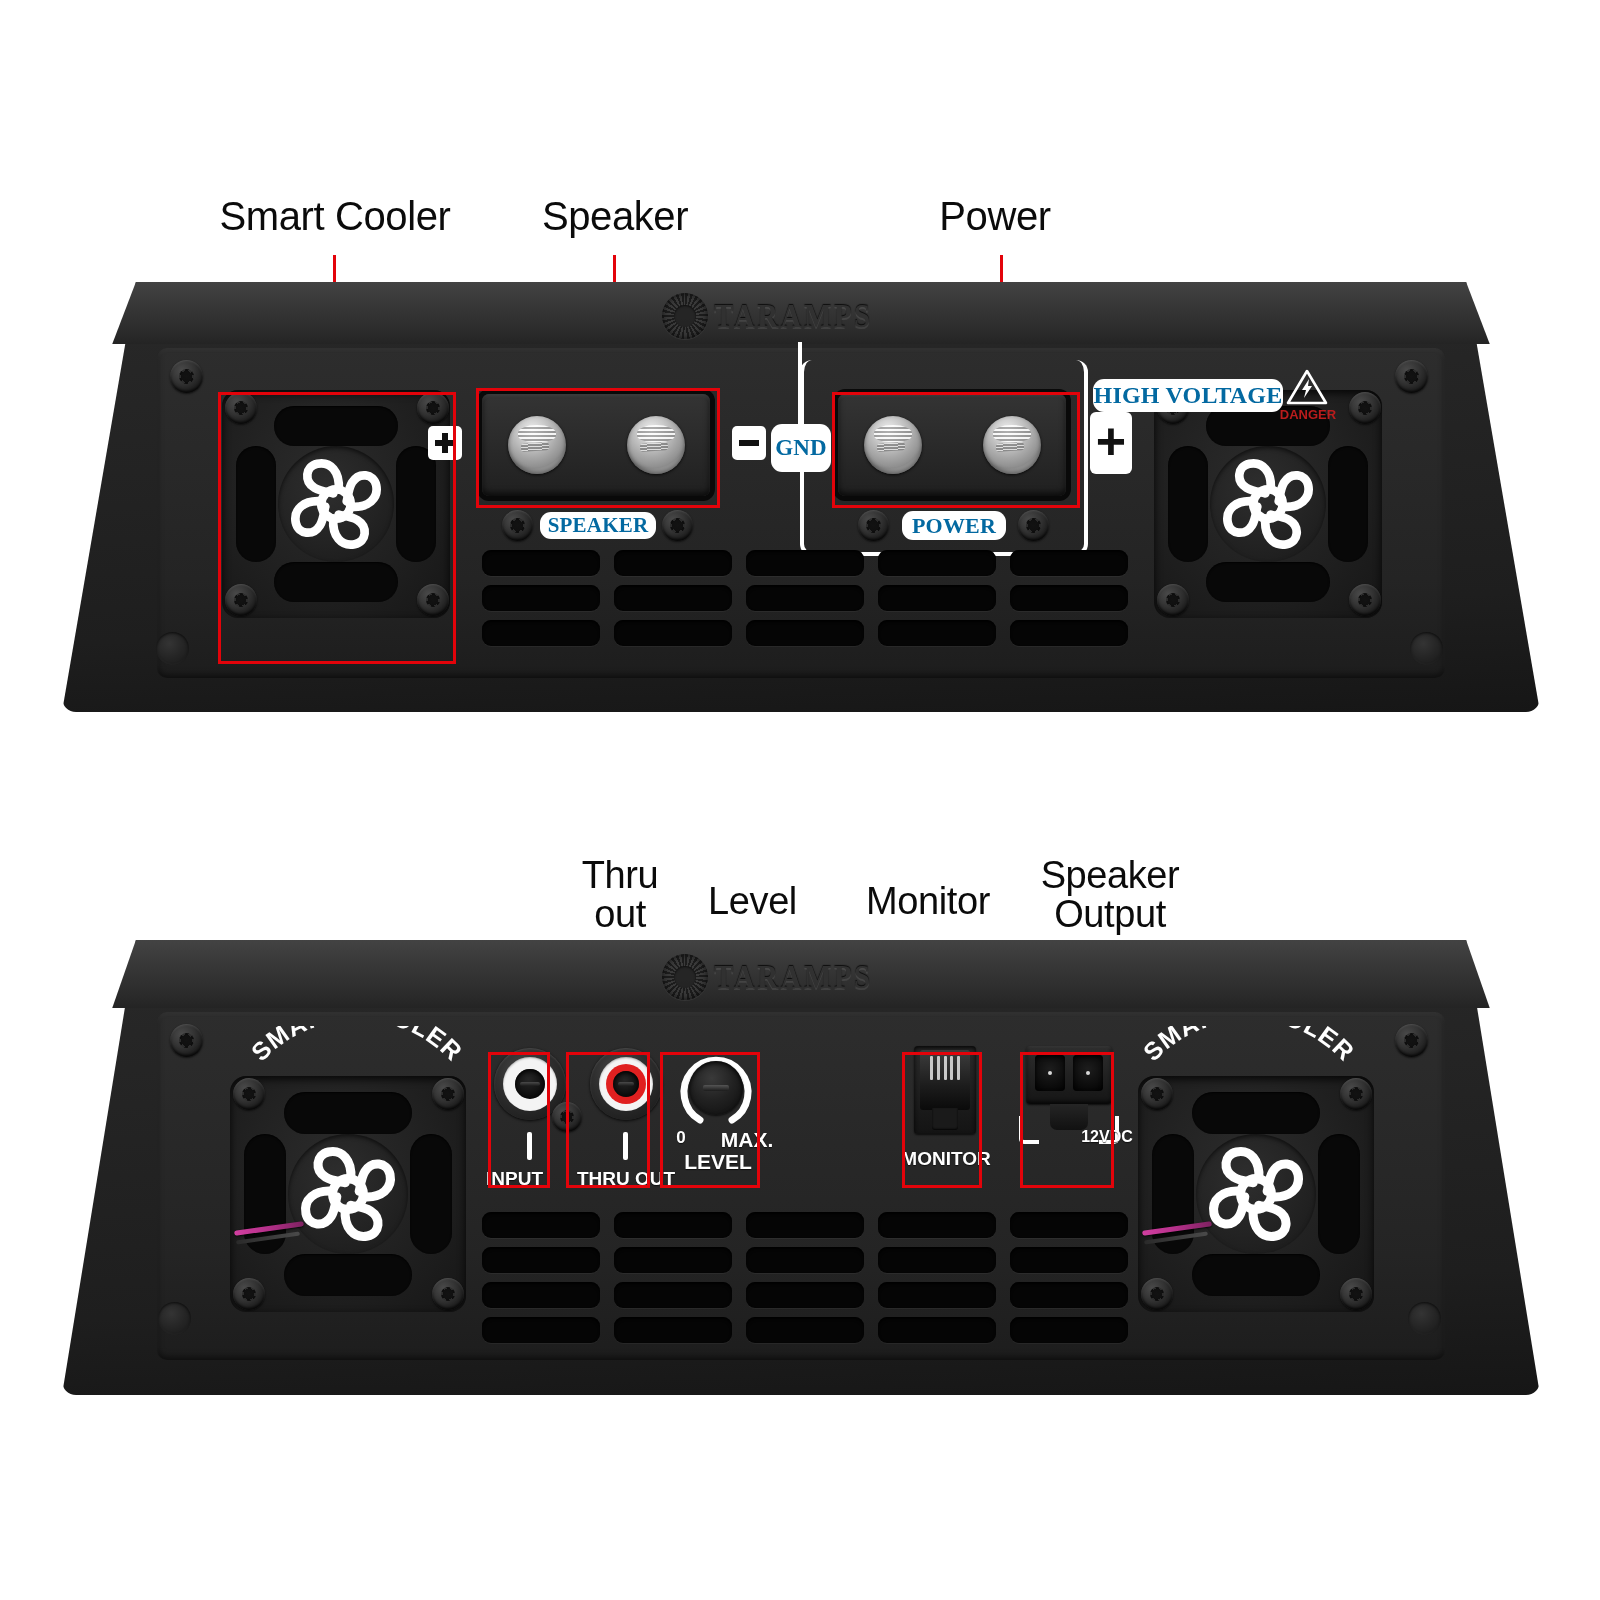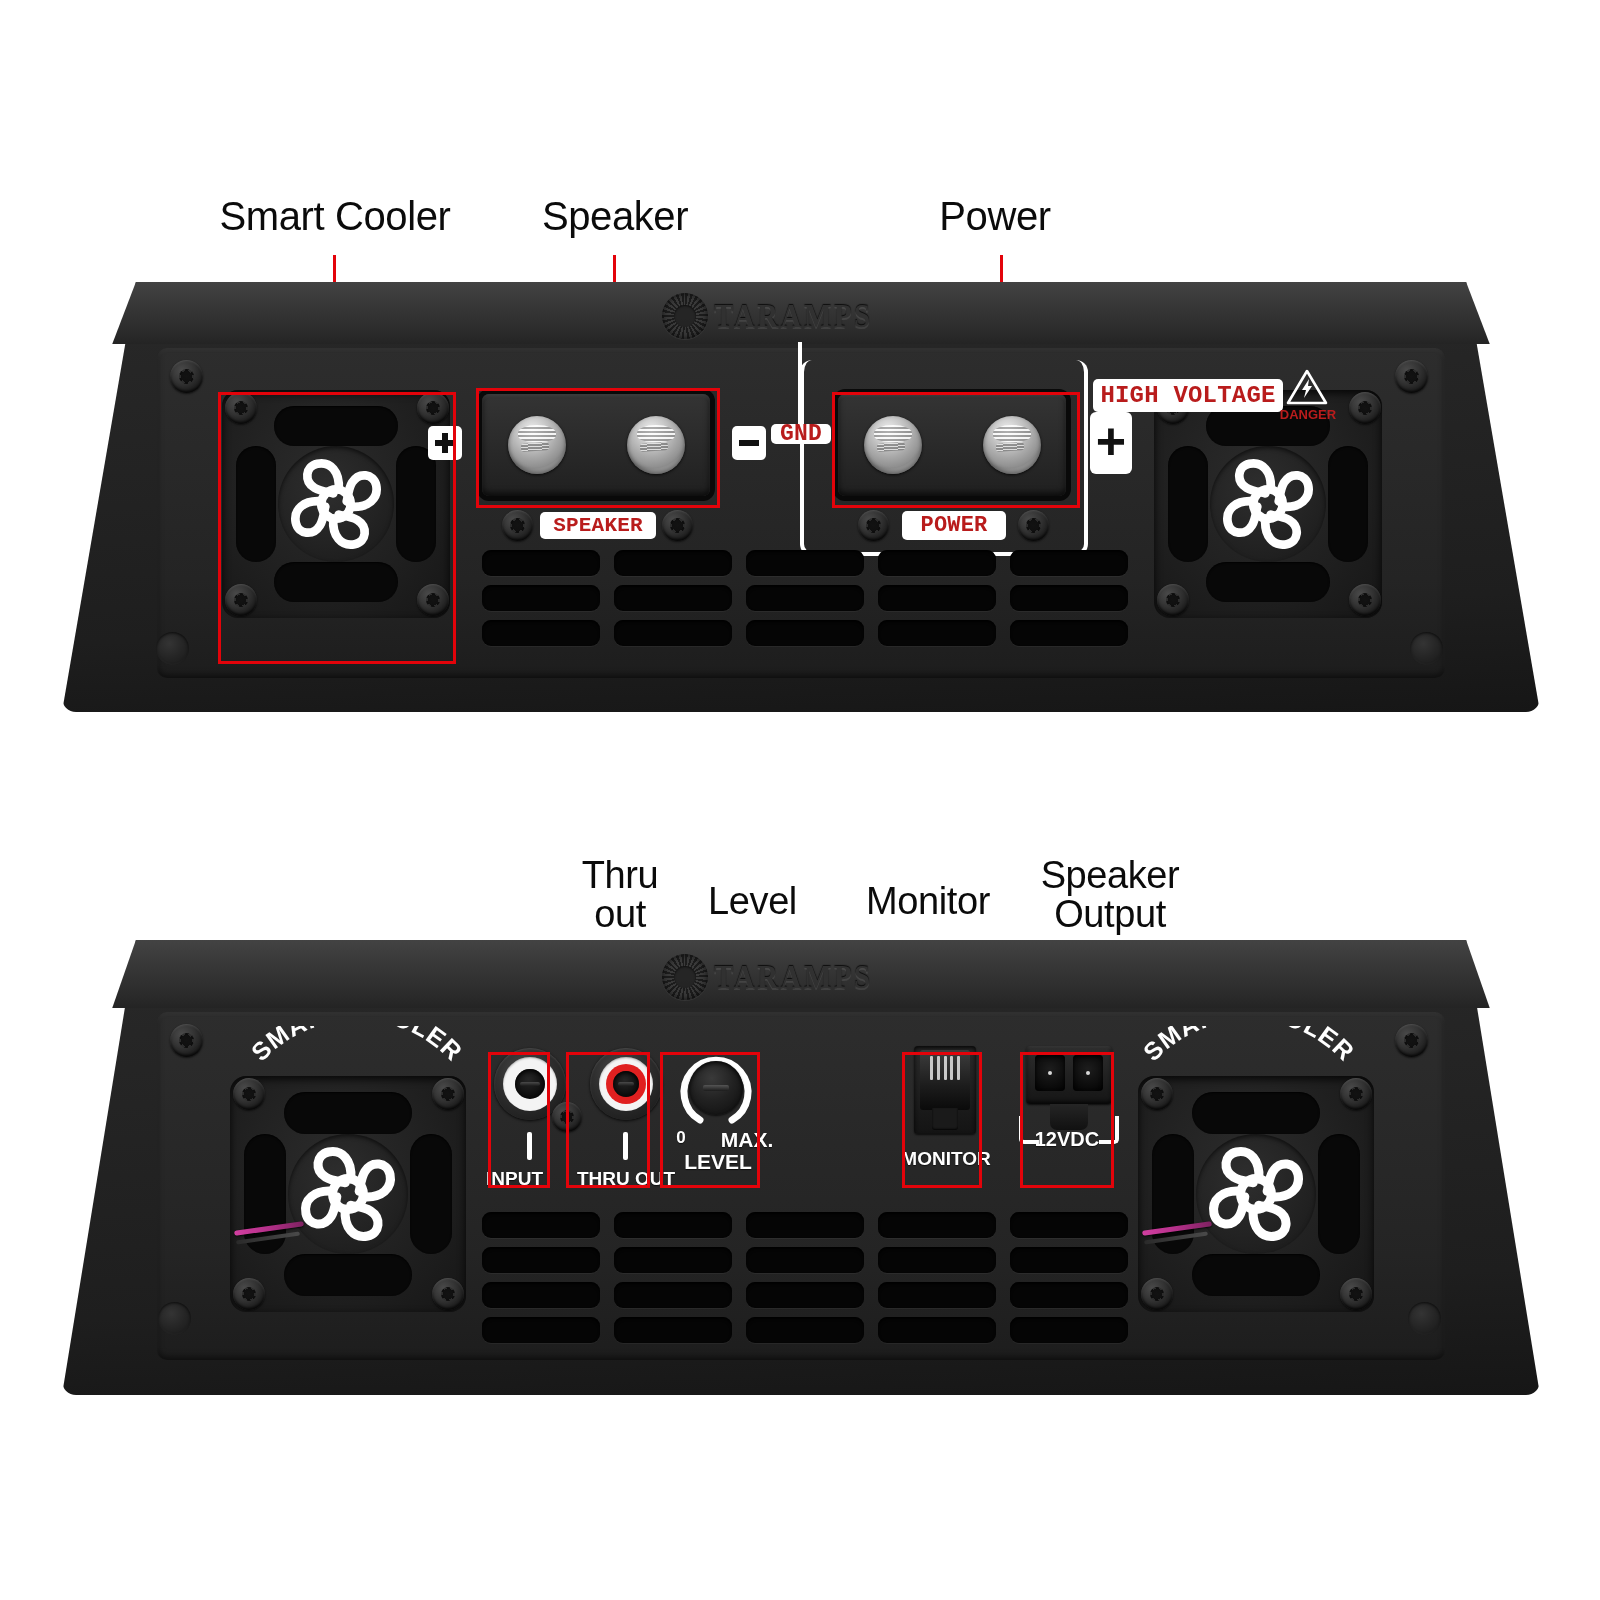--- a/index.html
+++ b/index.html
@@ -179,24 +179,24 @@
     left:22%; right:30%; top:46%; height:14%;
     background: repeating-linear-gradient(180deg, rgba(235,235,235,0.7) 0 1px, rgba(90,90,90,0.5) 1px 3px);
     border-radius: 3px;
     transform: rotate(-4deg);
   }
 
   
   .silk {
     position:absolute;
     background:#ffffff;
-    color:#b91c1c;
+    color:#0369a1;
     font-weight:700;
-    font-family:Liberation Mono, monospace;
-    border-radius:5px;
+    font-family:Liberation Serif, serif;
+    border-radius:11px;
     display:flex; align-items:center; justify-content:center;
     letter-spacing:0.2px;
     white-space:nowrap;
   }
   .silk-sym {
     position:absolute;
     background:#fff;
     border-radius:5px;
   }
   .silk-sym i {
@@ -431,21 +431,21 @@
       <i style="left:7px; top:14px; width:20px; height:6px;"></i>
       <i style="left:14px; top:7px; width:6px; height:20px;"></i>
     </div>
 
     <div class="silk-sym" style="left:670px; top:144px; width:34px; height:34px;">
       <i style="left:7px; top:14px; width:20px; height:6px;"></i>
     </div>
 
     <div class="power-outline" style="left:738px; top:78px; width:288px; height:196px; border-top:none;"></div>
     <div class="gnd-stem" style="left:736px; top:60px; height:100px;"></div>
-    <div class="silk" style="left:709px; top:142px; width:60px; height:20px; font-size:23px;">GND</div>
+    <div class="silk" style="left:709px; top:142px; width:60px; height:48px; font-size:23px;">GND</div>
 
     <div class="terminal" style="left:776px; top:112px; width:228px; height:102px;">
       <div class="binding" style="left:26px; top:22px; width:58px; height:58px;"></div>
       <div class="binding" style="left:145px; top:22px; width:58px; height:58px;"></div>
     </div>
     <div class="screw" style="left:796px; top:228px; width:31px; height:31px;"></div>
     <div class="screw" style="left:956px; top:228px; width:31px; height:31px;"></div>
     <div class="silk" style="left:840px; top:229px; width:104px; height:29px; font-size:22px;">POWER</div>
 
     <div class="silk" style="left:1031px; top:97px; width:190px; height:33px; font-size:24px;">HIGH VOLTAGE</div>
@@ -639,21 +639,21 @@
       <div class="dc-hole" style="left:9px; top:9px; width:30px; height:36px;">
           <i></i>
         </div>
       <div class="dc-hole" style="left:47px; top:9px; width:30px; height:36px;">
           <i></i>
         </div>
     </div>
     <div class="dc-stem" style="left:988px; top:164px; width:38px; height:26px;"></div>
     <div class="bracket" style="left:957px; top:176px; width:20px; height:28px;"></div>
     <div class="bracket r" style="left:1037px; top:176px; width:20px; height:28px;"></div>
-    <div class="panel-txt" style="left:962px; top:188px; width:86px; text-align:center; font-size:20px;">12VDC</div>
+    <div class="panel-txt" style="left:1002px; top:188px; width:86px; text-align:center; font-size:16px;">12VDC</div>
 
     <div class="vents" style="left:420px; top:272px; grid-template-columns:repeat(5,118px); grid-template-rows:repeat(4,26px);">
       <i></i>
         <i></i>
         <i></i>
         <i></i>
         <i></i>
       <i></i>
         <i></i>
         <i></i>

